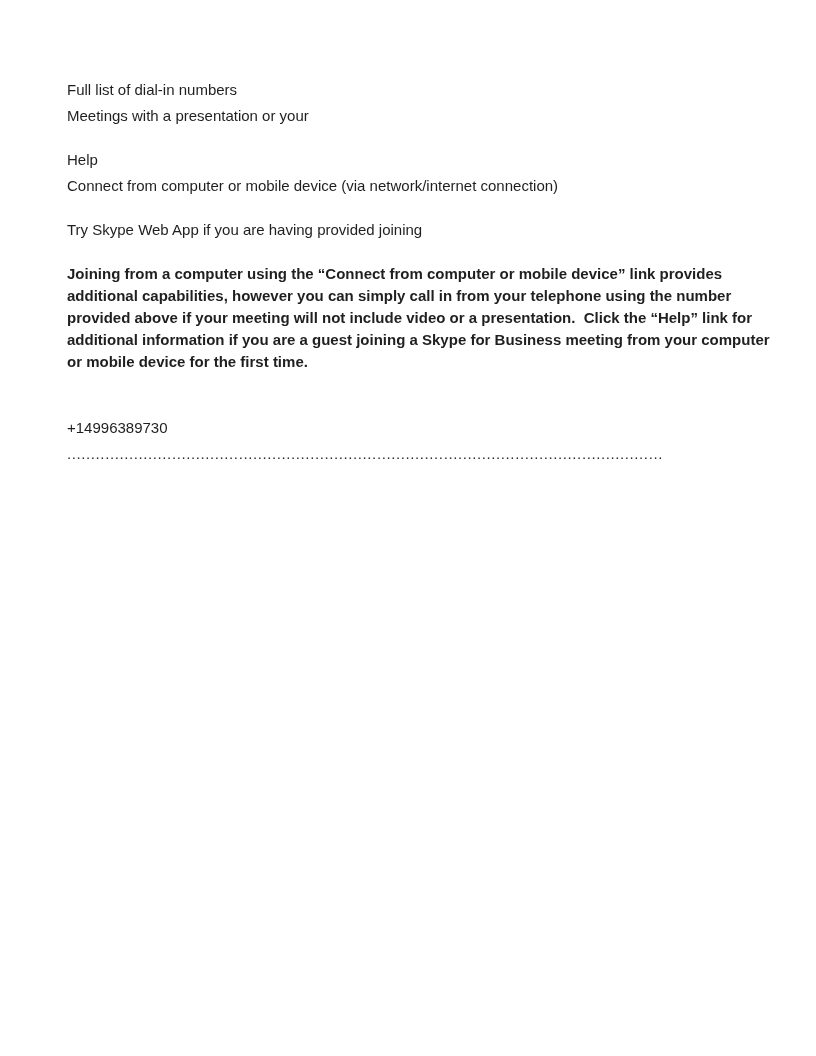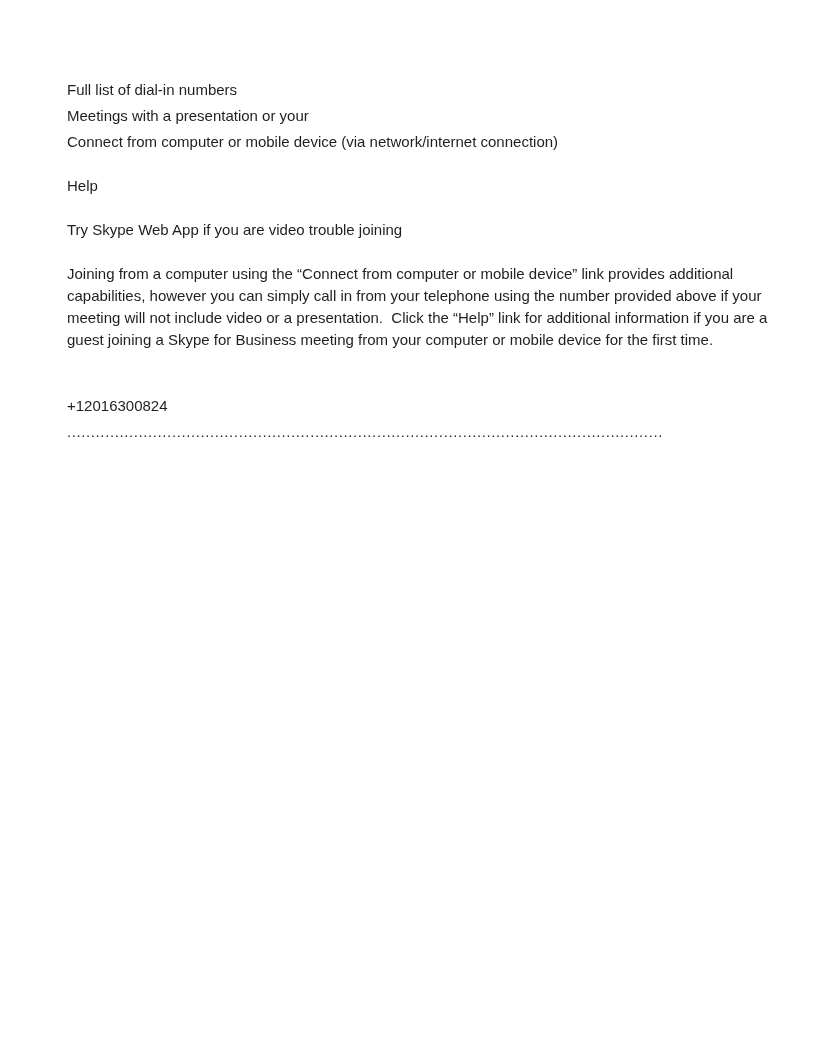--- a/index.html
+++ b/index.html
@@ -21,46 +21,47 @@
     left: 47px;
     right: 48px;
   }
   .line { white-space: nowrap; }
   .mt-1 { margin-top: 22px; }
   .mt-2 { margin-top: 44px; }
   .para {
     margin-top: 22px;
     max-width: 712px;
     white-space: pre-wrap;
+    font-weight: bold;
   }
   .dots {
     letter-spacing: 0.6px;
     white-space: nowrap;
     overflow: hidden;
     color: #2a2a2a;
   }
 </style>
 </head>
 <body>
 
 <div class="page">
   <div class="content">
 
     <div class="line">Full list of dial-in numbers</div>
 
     <div class="line">Meetings with a presentation or your</div>
 
+    <div class="line mt-1">Help</div>
+
     <div class="line">Connect from computer or mobile device (via network/internet connection)</div>
 
-    <div class="line mt-1">Help</div>
-
-    <div class="line mt-1">Try Skype Web App if you are video trouble joining</div>
+    <div class="line mt-1">Try Skype Web App if you are having provided joining</div>
 
     <div class="para">Joining from a computer using the “Connect from computer or mobile device” link provides additional capabilities, however you can simply call in from your telephone using the number provided above if your meeting will not include video or a presentation.  Click the “Help” link for additional information if you are a guest joining a Skype for Business meeting from your computer or mobile device for the first time.</div>
 
 
-    <div class="line mt-2">+12016300824</div>
+    <div class="line mt-2">+14996389730</div>
 
 
     <div class="dots">.............................................................................................................................</div>
 
   </div>
 </div>
 
 </body></html>

